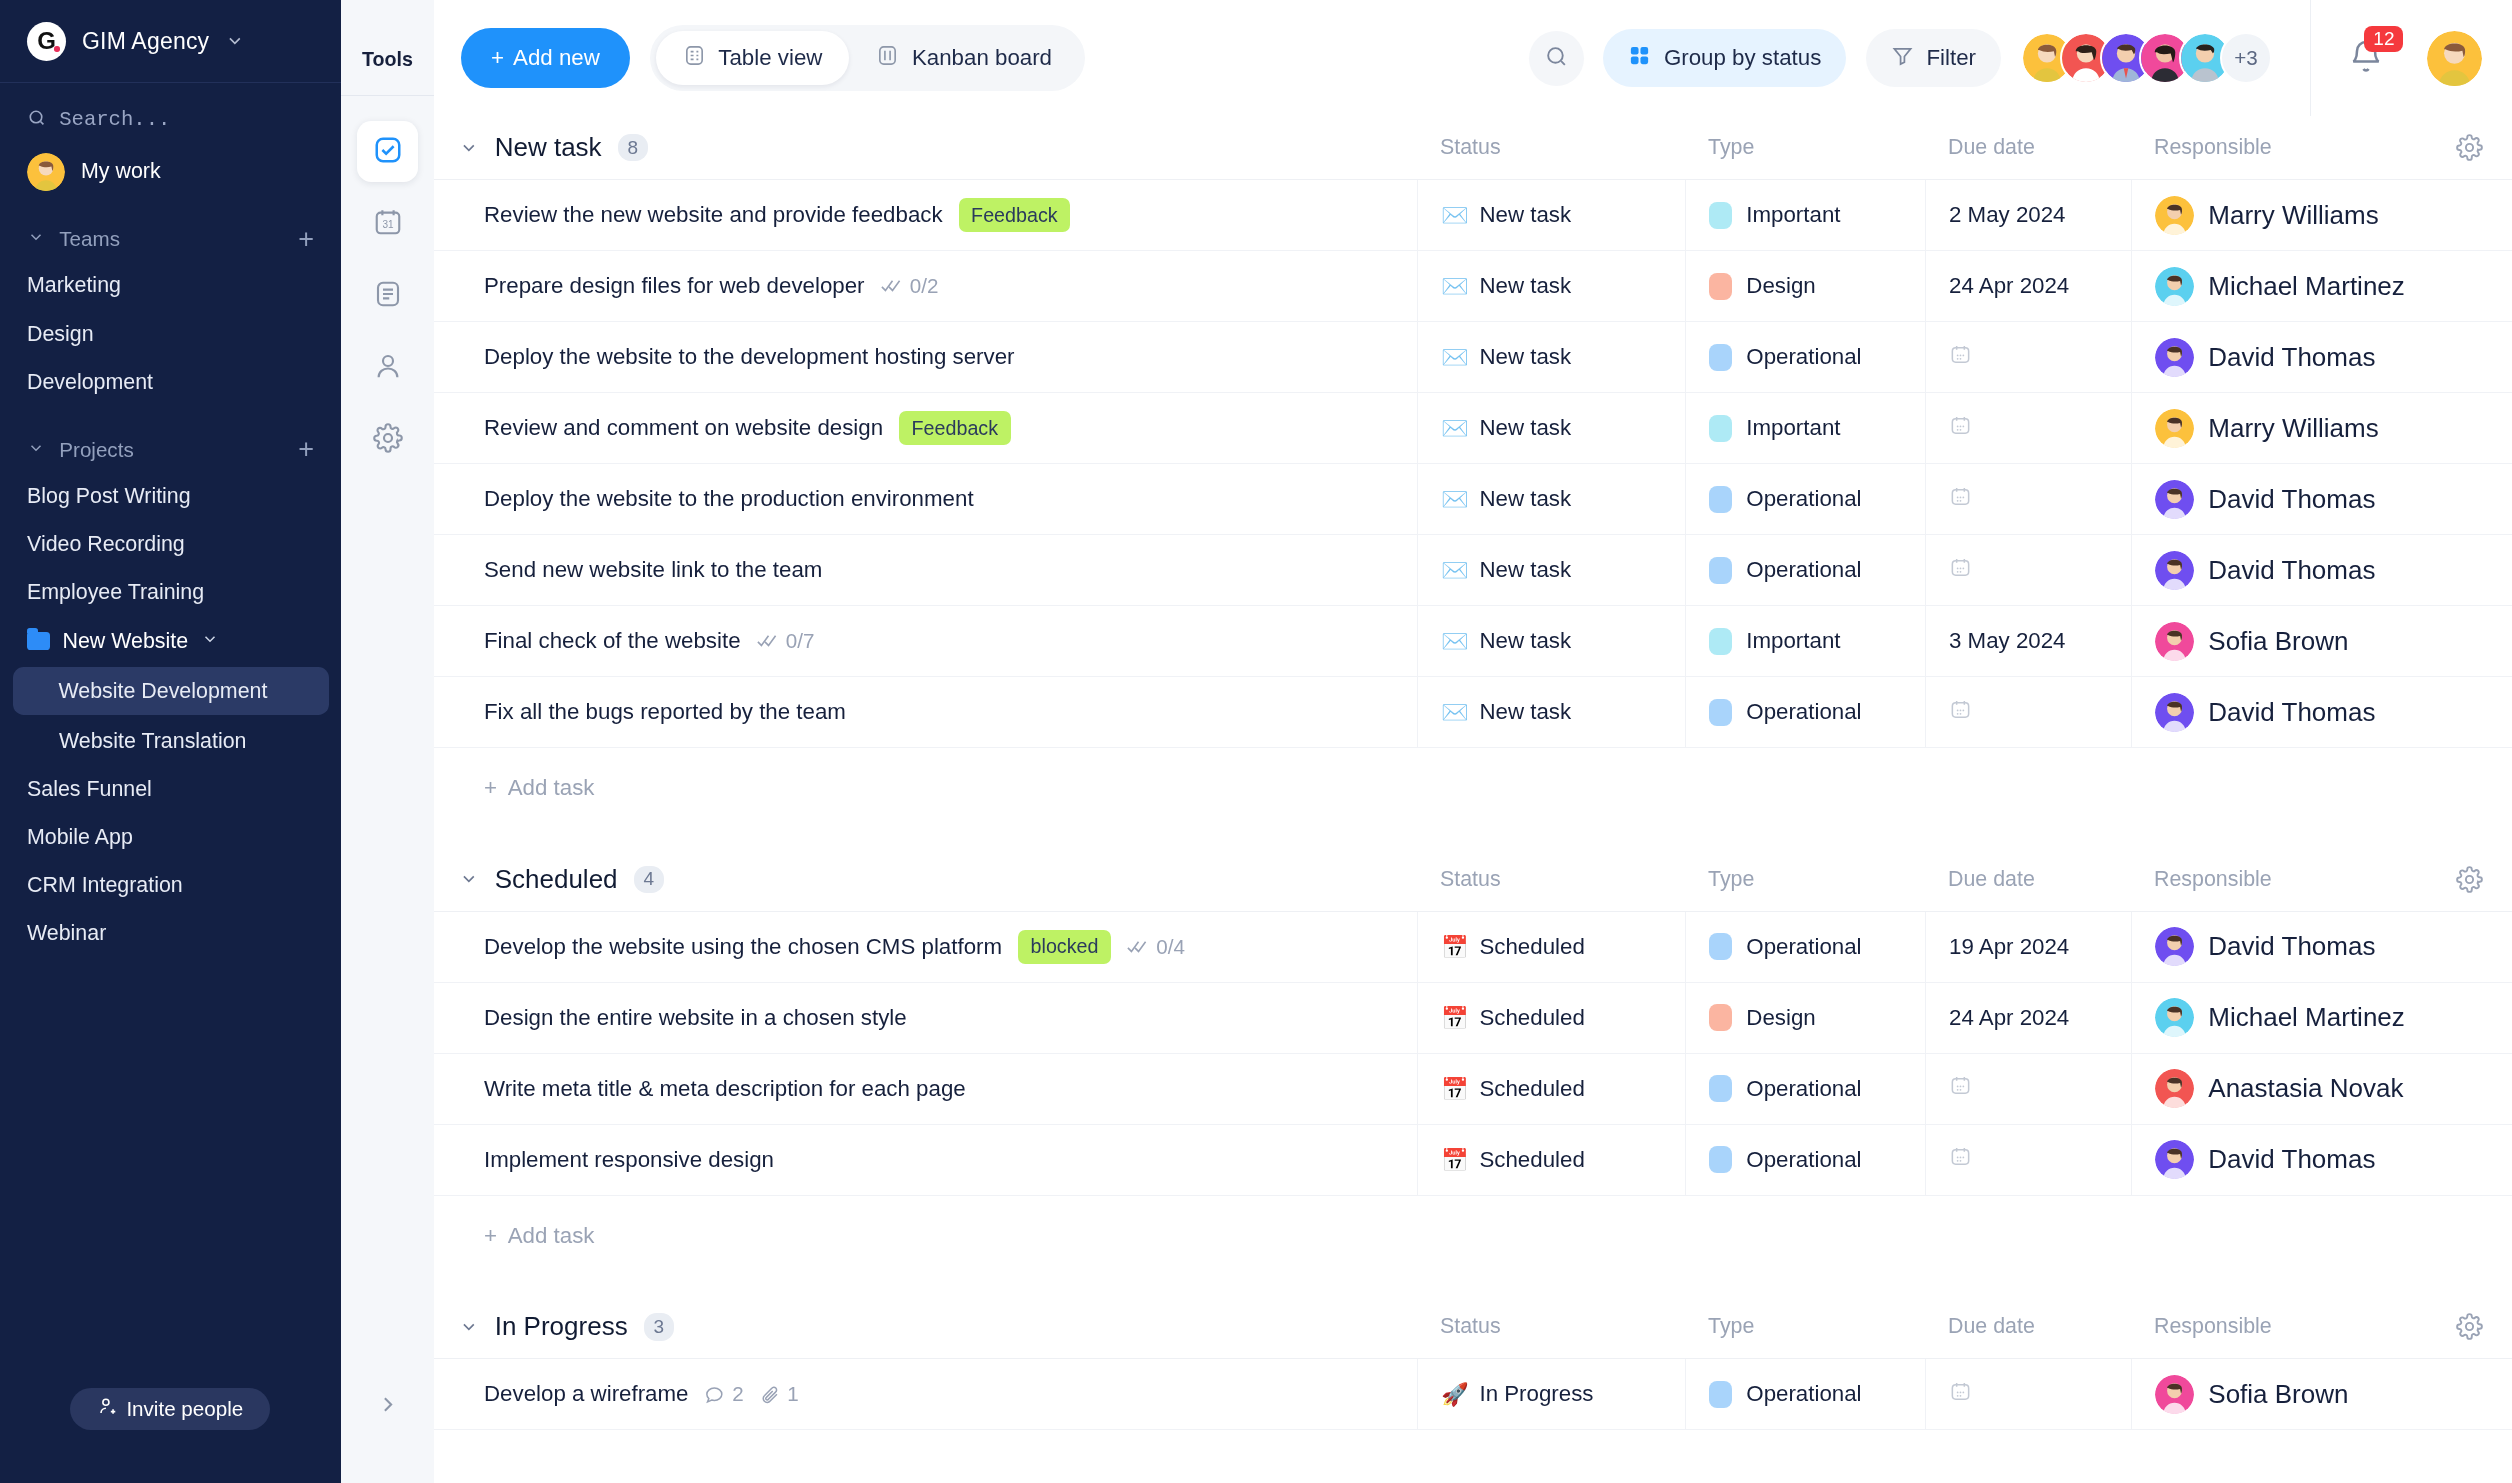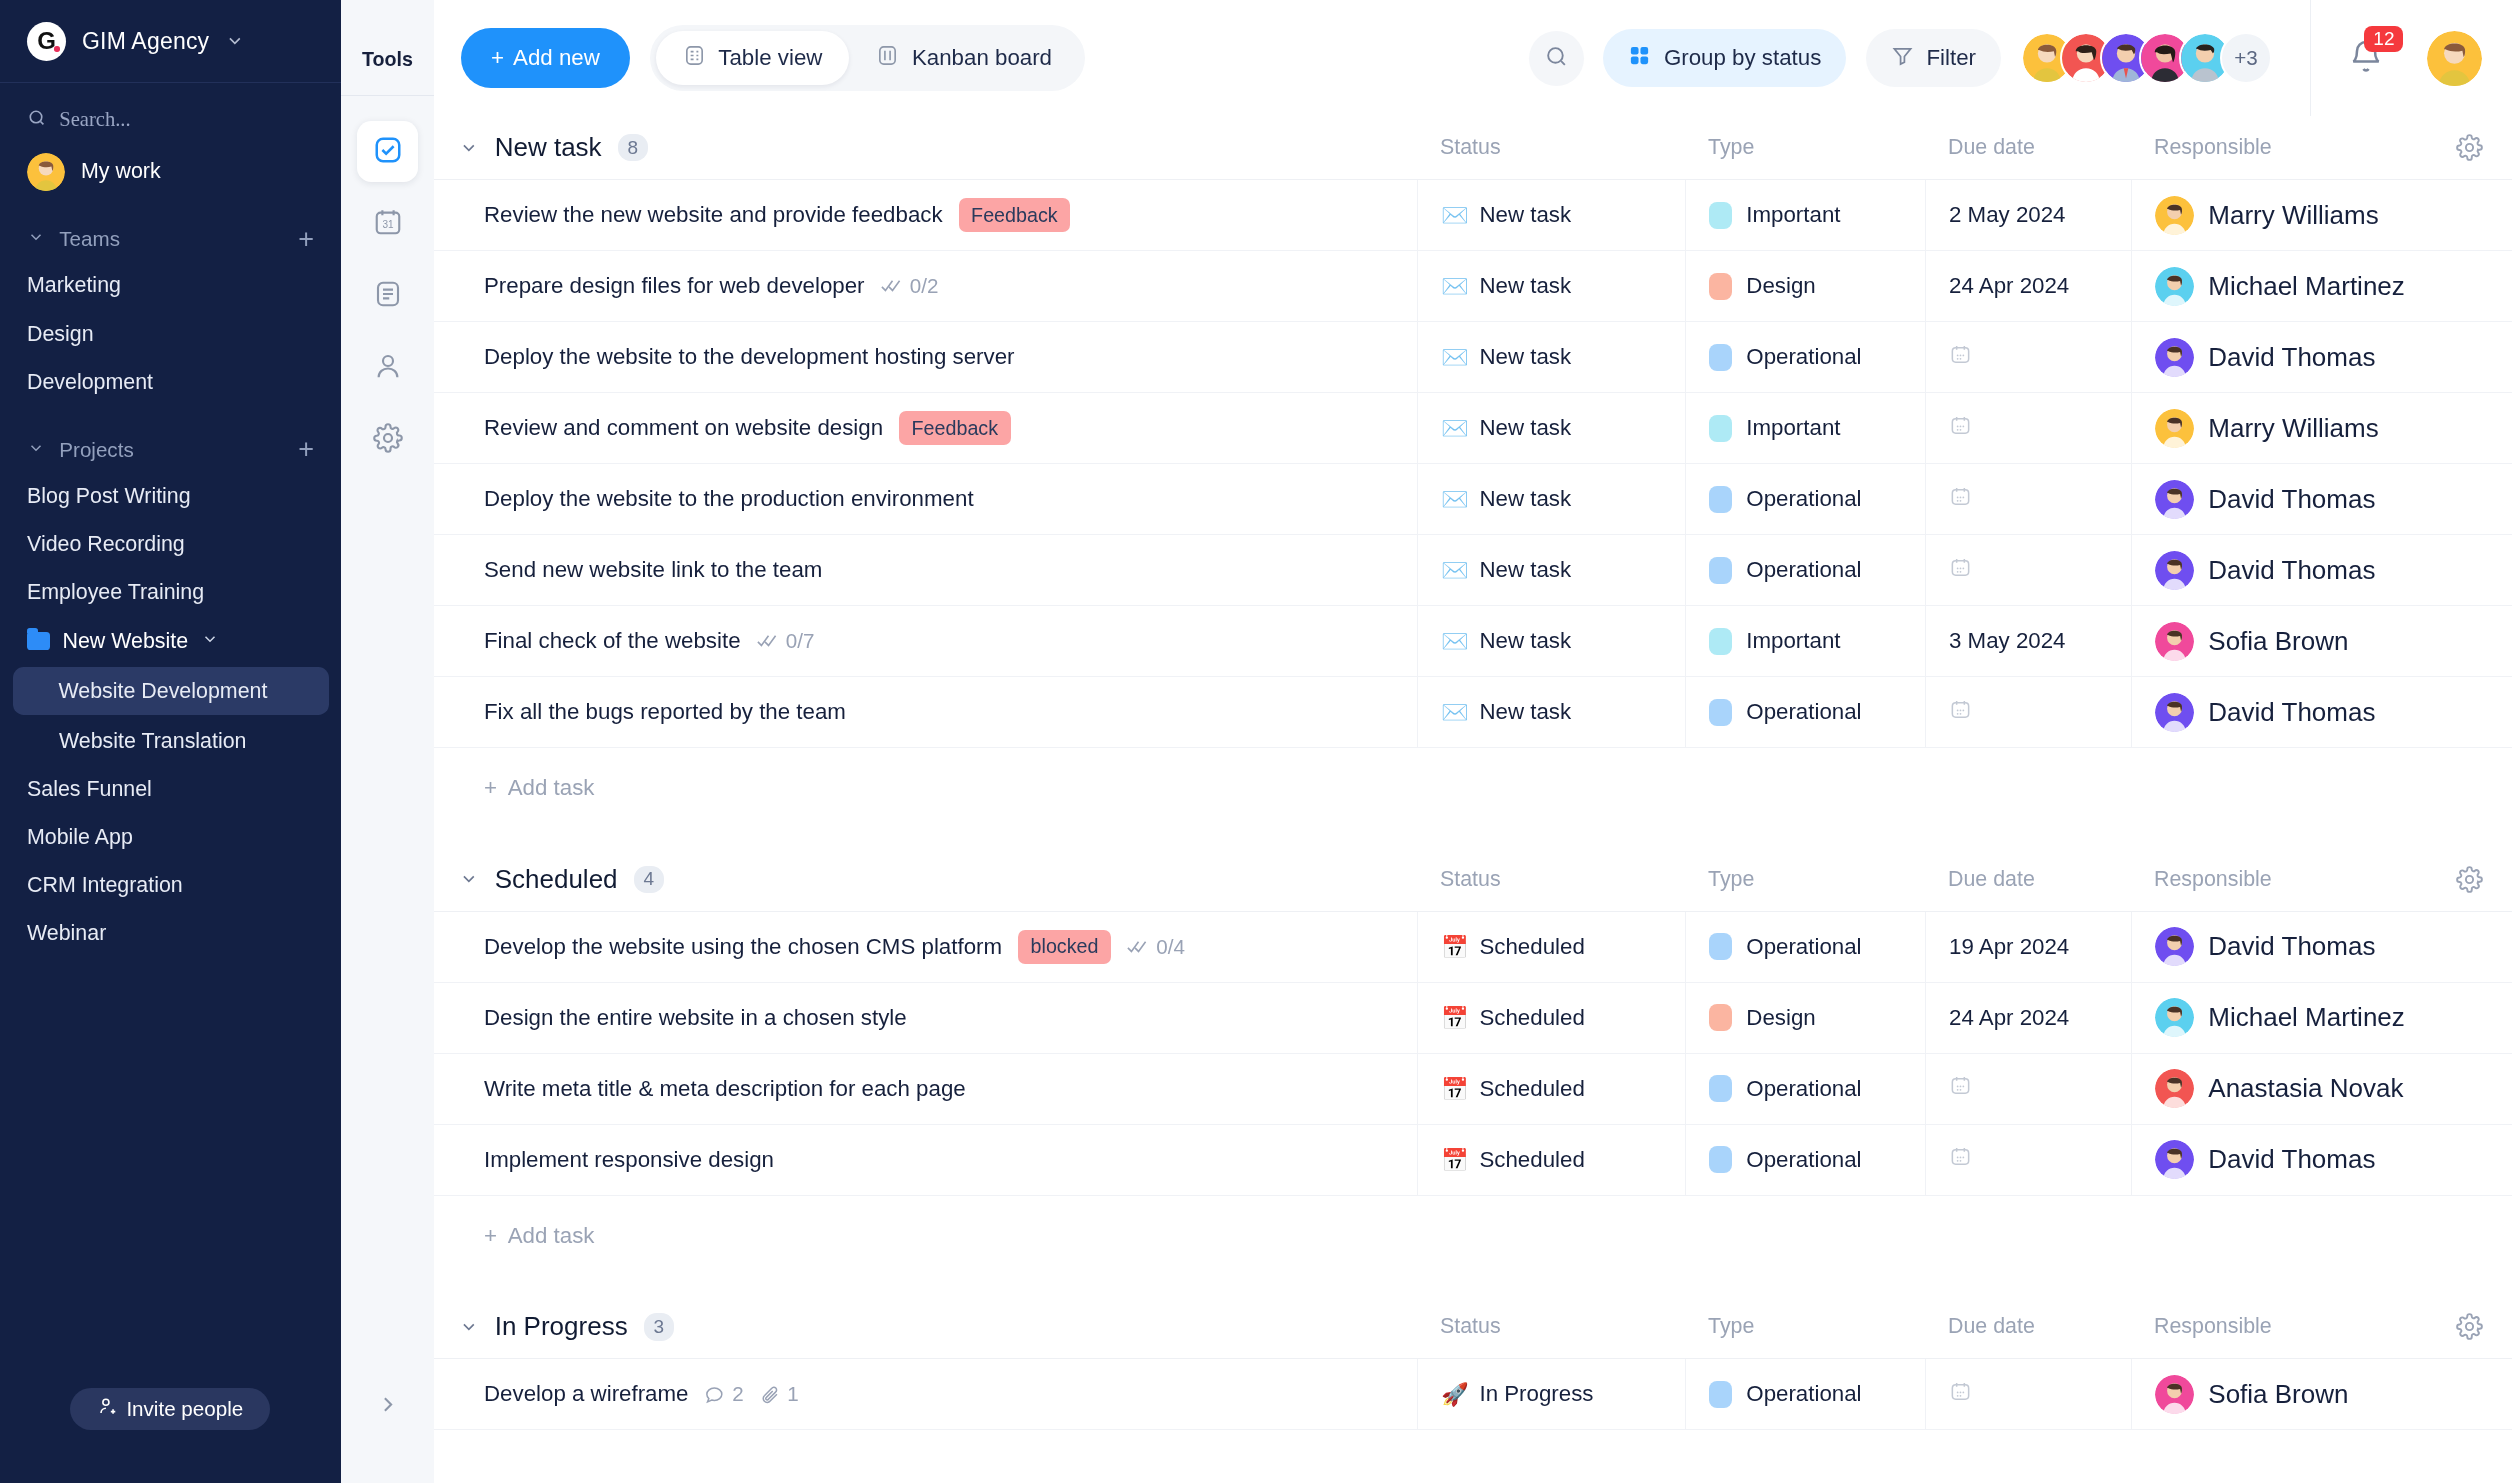--- a/index.html
+++ b/index.html
@@ -33,21 +33,21 @@
   }
   .org-name { font-size: 23px; font-weight: 400; letter-spacing: 0.2px; }
   .chev { opacity:.85; display:flex; align-items:center; }
 
   .search-row {
     display:flex; align-items:center; gap:12.5px;
     padding: 25px 27px 9px 27px;
   }
   .search-input {
     background: transparent; border: 0; outline: none;
-    color: #9aa6c4; font-size: 20.6px; font-family: Liberation Serif, serif; width: 223px;
+    color: #9aa6c4; font-size: 20.6px; font-family: Liberation Mono, monospace; width: 223px;
   }
   .search-input::placeholder { color:#9aa6c4; }
 
   .mywork-row {
     display:flex; align-items:center; gap:16px;
     padding: 12.5px 27px 5.4px 27px; cursor:pointer;
   }
   .avatar { border-radius:50%; overflow:hidden; flex:none; display:block; }
   .mywork-label { font-size:21.4px; }
 
@@ -177,21 +177,21 @@
   .row {
     display:flex; align-items:stretch; height:71px;
     border-bottom:0.9px solid #f0f2f6;
   }
   .cell-task {
     flex:1; display:flex; align-items:center; gap:16px;
     padding-left:50px; min-width:0;
   }
   .task-name { font-size:22.3px; color:#16203c; white-space:nowrap; }
   .tag {
-    background:#fca5a5; color:#2a3a5c; font-size:19.7px;
+    background:#bef264; color:#2a3a5c; font-size:19.7px;
     border-radius:7.1px; padding:5.4px 12.5px; white-space:nowrap;
   }
   .sub { display:inline-flex; align-items:center; gap:6.3px; color:#99a2b5; font-size:20.6px; }
   .cell {
     display:flex; align-items:center; padding-left:23px;
     border-left:0.9px solid #f0f2f6; font-size:22.3px; color:#16203c;
   }
   .emoji { font-size:22.3px; margin-right:10.7px; line-height:1;
            font-family:"DejaVu Sans", sans-serif; }
   .sw { width:23px; height:27px; border-radius:8px; margin-right:14.3px; flex:none; }

